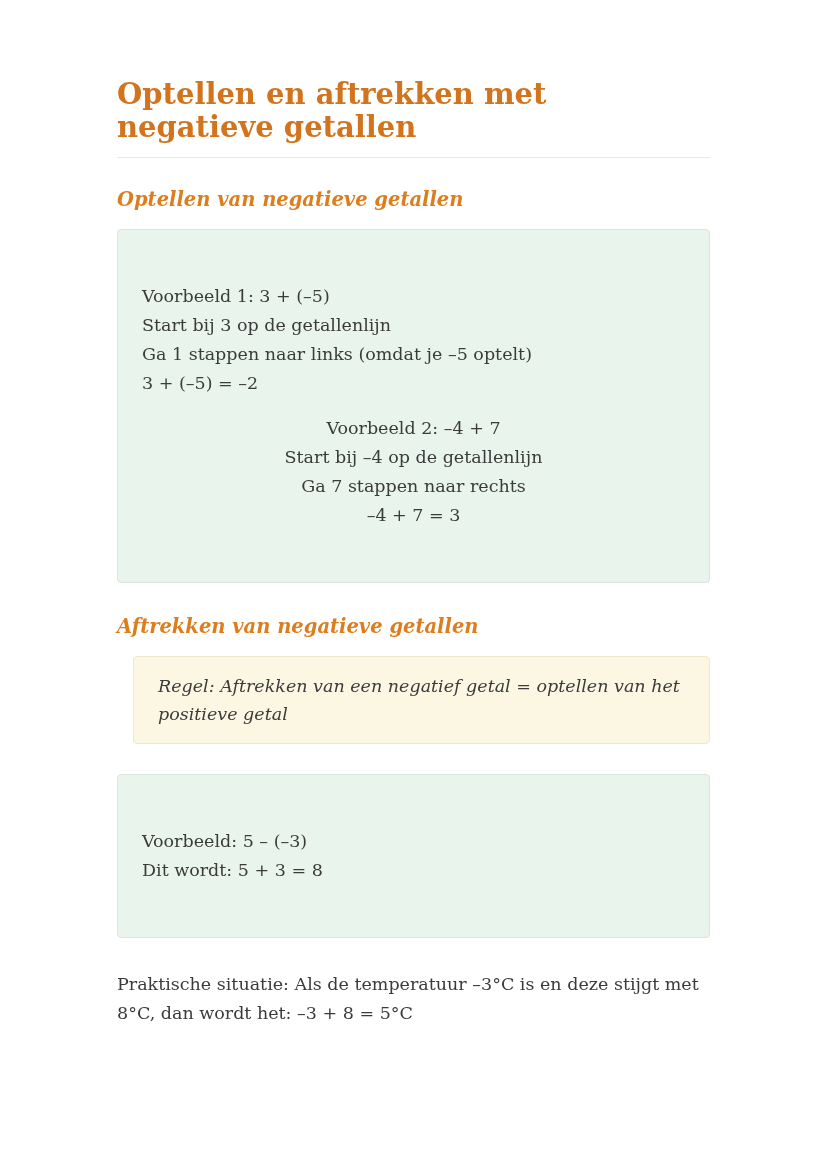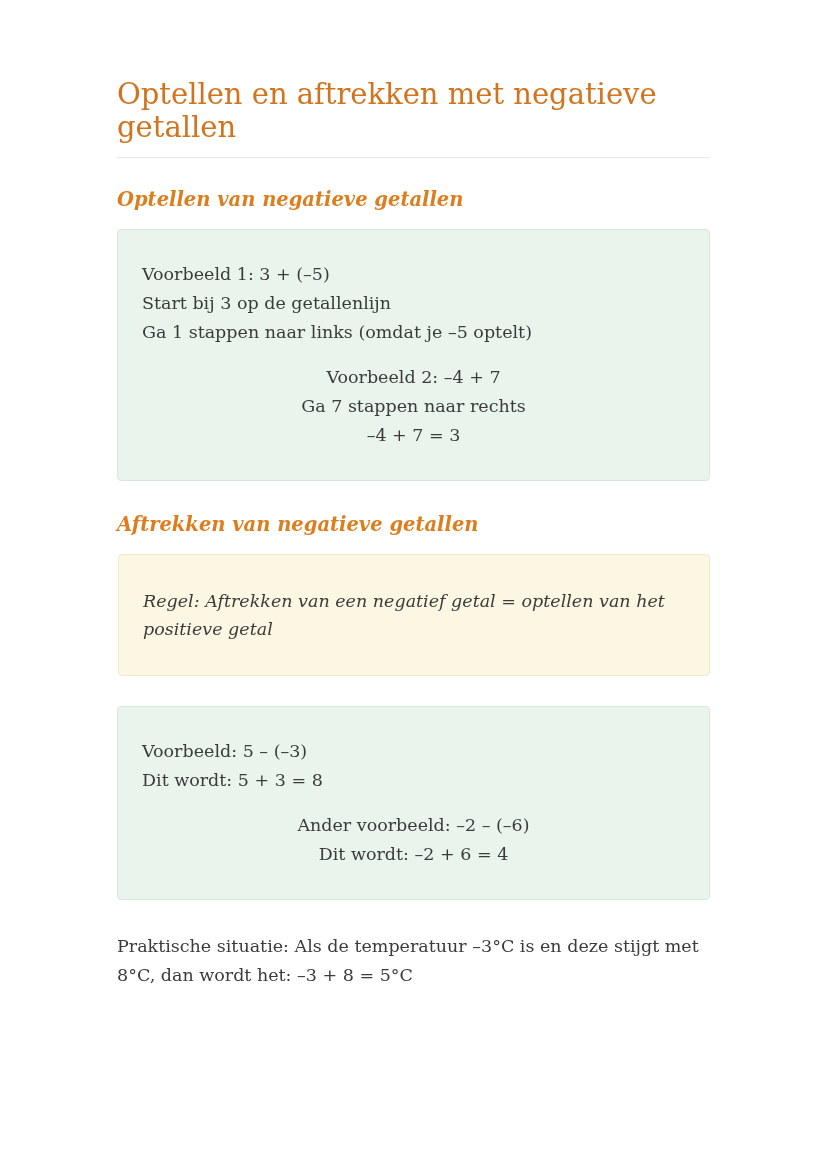--- a/index.html
+++ b/index.html
@@ -23,21 +23,21 @@
   .page{
     box-sizing:border-box;
     width:828px;
     min-height:1171px;
     padding:78px 118px 40px 117px;
   }
   h1.doc-title{
     margin:0 0 12px 0;
     font-size:29px;
     line-height:1.15;
-    font-weight:400;
+    font-weight:700;
     color:var(--heading-orange);
   }
   .divider{
     border:0;
     border-top:1px solid var(--divider);
     margin:0 0 30px 0;
   }
   h2.section-heading{
     margin:0 0 18px 0;
     font-size:19.5px;
@@ -49,36 +49,36 @@
   p.body-text{
     margin:0 0 16px 0;
     font-size:17.5px;
     line-height:29px;
   }
   .example-box{
     box-sizing:border-box;
     background:var(--example-box-bg);
     border:1px solid var(--example-box-border);
     border-radius:4px;
-    padding:30px 24px;
+    padding:52px 24px;
     margin:0 0 32px 0;
     font-size:17.5px;
     line-height:29px;
   }
   .example-group + .example-group{
     margin-top:16px;
     text-align:center;
   }
   .rule-box{
     box-sizing:border-box;
     background:var(--rule-box-bg);
     border:1px solid var(--rule-box-border);
     border-radius:4px;
-    padding:32px 24px;
-    margin:0 0 30px 1px;
+    padding:15px 24px;
+    margin:0 0 30px 16px;
     font-size:17.5px;
     line-height:28px;
     font-style:italic;
   }
 </style>
 </head>
 <body>
 
 <div class="page">
 
@@ -87,41 +87,39 @@
   <hr class="divider">
 
   <h2 class="section-heading">Optellen van negatieve getallen</h2>
 
 
   <div class="example-box">
     <div class="example-group">
       <div>Voorbeeld 1: 3 + (–5)</div>
       <div>Start bij 3 op de getallenlijn</div>
       <div>Ga 1 stappen naar links (omdat je –5 optelt)</div>
+      <div>3 + (–5) = –2</div>
     </div>
     <div class="example-group">
       <div>Voorbeeld 2: –4 + 7</div>
+      <div>Start bij –4 op de getallenlijn</div>
       <div>Ga 7 stappen naar rechts</div>
       <div>–4 + 7 = 3</div>
     </div>
   </div>
 
   <h2 class="section-heading">Aftrekken van negatieve getallen</h2>
 
 
   <div class="rule-box">
     <span>Regel: Aftrekken van een negatief getal = optellen van het positieve getal</span>
   </div>
 
   <div class="example-box">
     <div class="example-group">
       <div>Voorbeeld: 5 – (–3)</div>
       <div>Dit wordt: 5 + 3 = 8</div>
     </div>
-    <div class="example-group">
-      <div>Ander voorbeeld: –2 – (–6)</div>
-      <div>Dit wordt: –2 + 6 = 4</div>
-    </div>
   </div>
 
   <p class="body-text">Praktische situatie: Als de temperatuur –3°C is en deze stijgt met 8°C, dan wordt het: –3 + 8 = 5°C</p>
 
 </div>
 
 </body></html>

